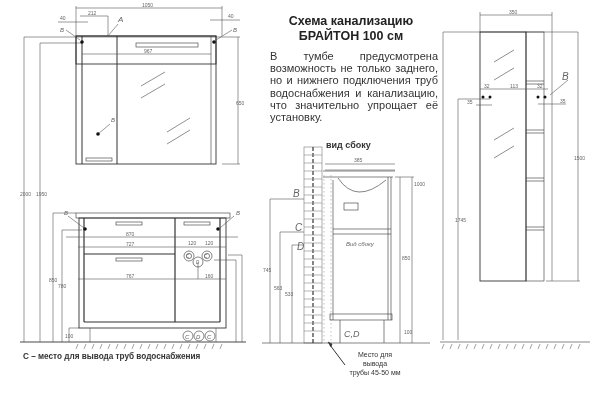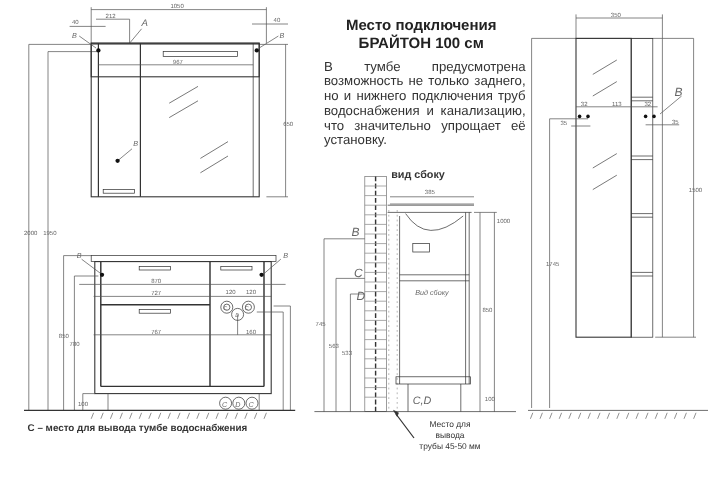--- a/index.html
+++ b/index.html
@@ -224,29 +224,29 @@
   <text x="510" y="88" class="dim">113</text>
   <text x="484" y="88" class="dim">32</text>
   <text x="537" y="88" class="dim">32</text>
   <text x="467" y="104" class="dim">35</text>
   <text x="560" y="103" class="dim">35</text>
   <text x="574" y="160" class="dim">1500</text>
   <text x="455" y="222" class="dim">1745</text>
 </svg>
 
 <div class="title">
-  <div>Место подключения</div>
+  <div>Схема канализацию</div>
   <div>БРАЙТОН 100 см</div>
 </div>
 
 <div class="desc">В тумбе предусмотрена возможность не только заднего, но и нижнего подключения труб водоснабжения и канализацию, что значительно упрощает её установку.</div>
 
 <div class="side-label">вид сбоку</div>
 
 <div class="pipe-note">
   <div>Место для</div>
   <div>вывода</div>
   <div>трубы 45-50 мм</div>
 </div>
 
 <div class="legend">
-  <div>C – место для вывода тумбе водоснабжения</div>
+  <div>C – место для вывода труб водоснабжения</div>
 </div>
 
 </body></html>

